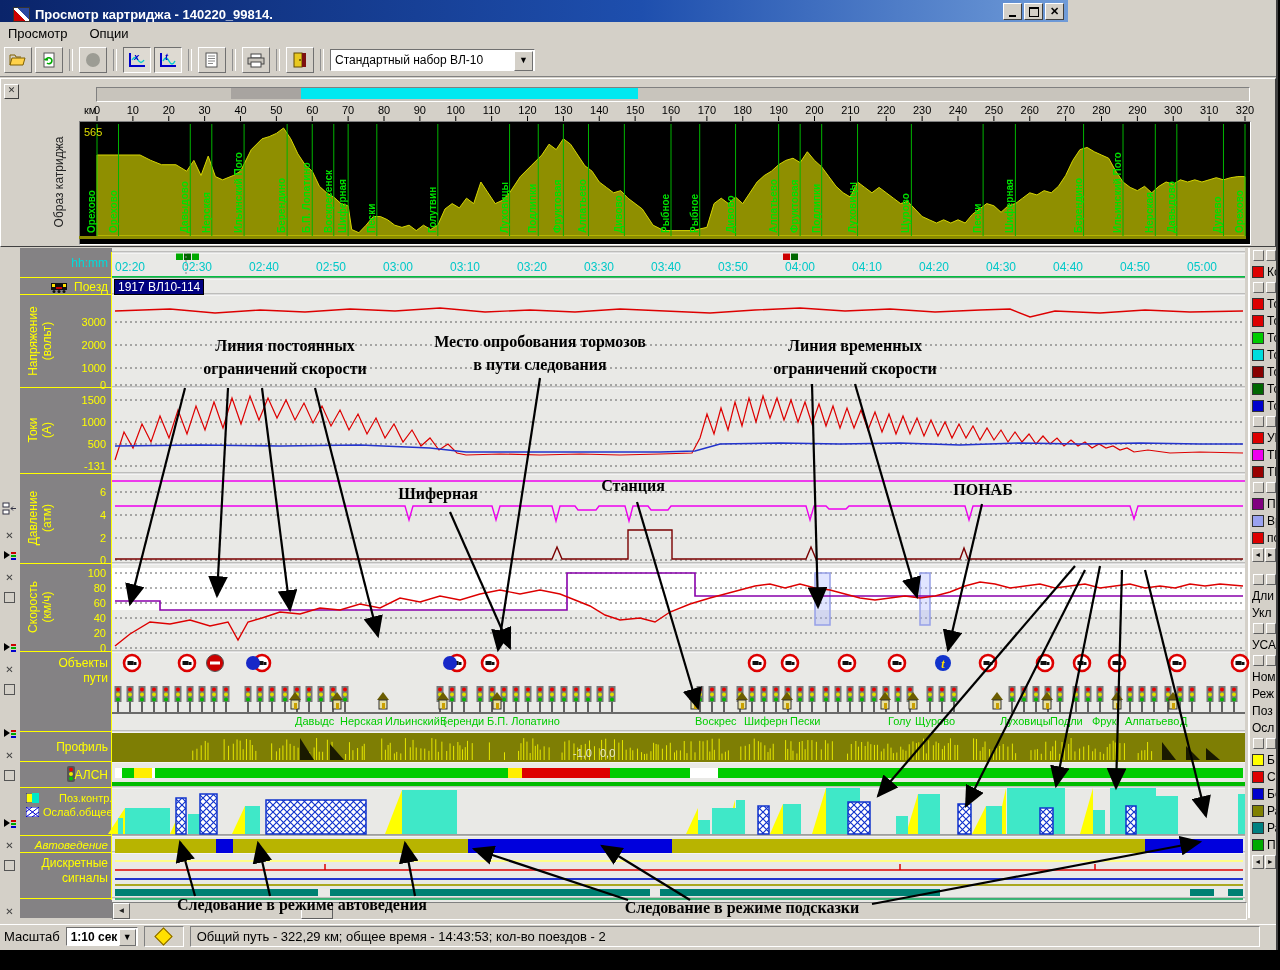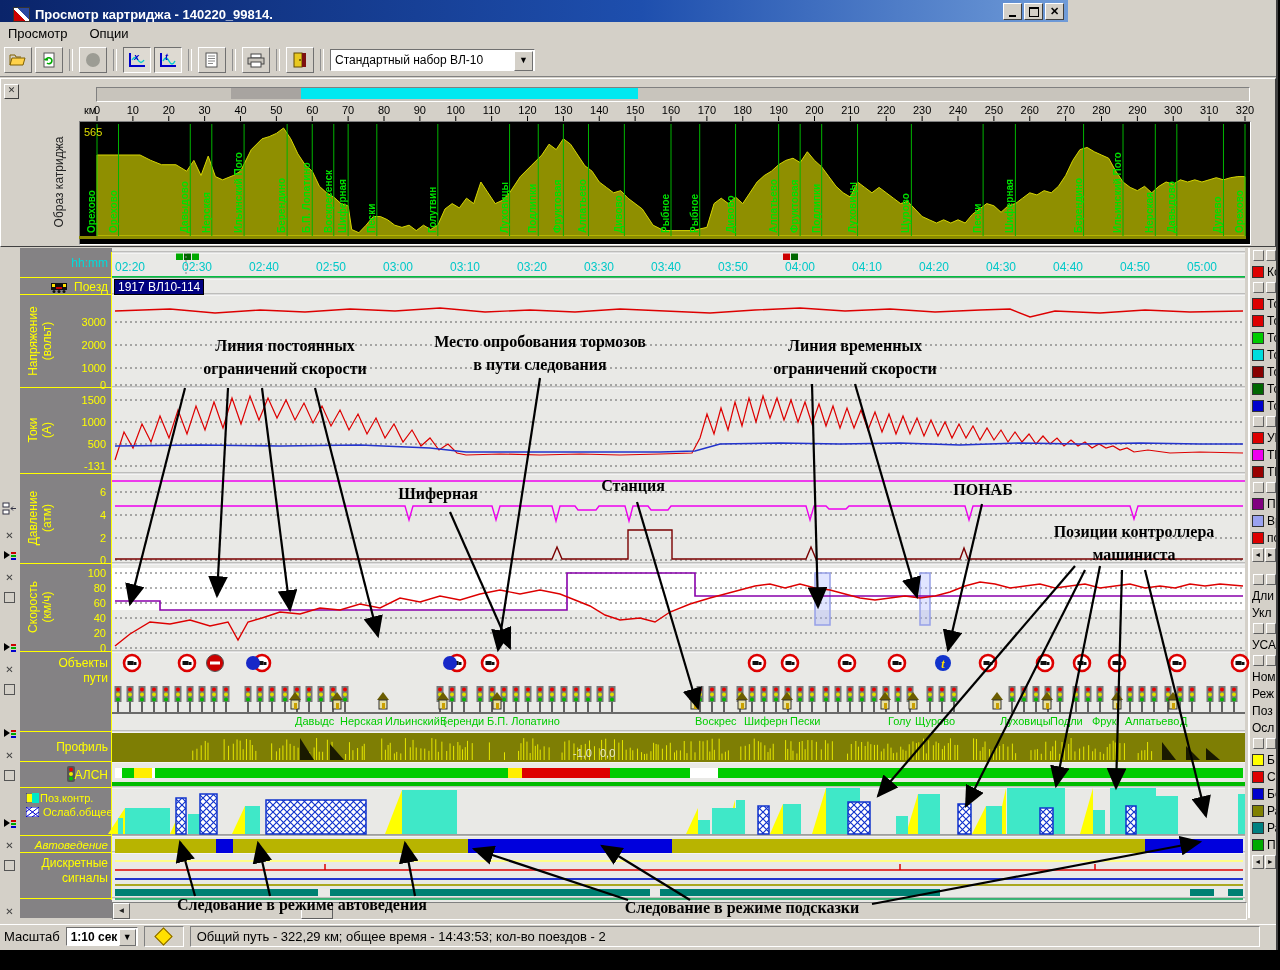--- a/index.html
+++ b/index.html
@@ -230,21 +230,21 @@
   <div class="abs ylab" style="left:30px;top:740px;width:78px;text-align:right;">Профиль</div>
   <div class="abs" style="left:36px;top:766px;width:72px;display:flex;justify-content:flex-end;gap:0;align-items:flex-end;">
     <svg width="8" height="16">
         <rect x="0" y="0" width="8" height="16" rx="2" fill="#555"></rect>
         <circle cx="4" cy="3.5" r="2" fill="#e00"></circle>
         <circle cx="4" cy="8" r="2" fill="#ee0"></circle>
         <circle cx="4" cy="12.5" r="2" fill="#0c0"></circle>
       </svg>
     <span class="ylab">АЛСН</span>
   </div>
-  <div class="abs" style="left:26px;top:792px;display:flex;gap:1px;align-items:center;">
+  <div class="abs" style="left:26px;top:792px;display:flex;gap:20px;align-items:center;">
     <svg width="13" height="10">
         <rect x="0" y="0" width="13" height="10" fill="#ffff00" stroke="#00c"></rect>
         <rect x="6" y="0" width="7" height="10" fill="#00e8c8"></rect>
       </svg>
     <span class="ylab" style="font-size:11px;">Поз.контр.</span>
   </div>
   <div class="abs" style="left:26px;top:806px;display:flex;gap:4px;align-items:center;">
     <svg width="13" height="10">
         <rect x="0" y="0" width="13" height="10" fill="#fff" stroke="#00c"></rect>
         <path d="M0,10 L13,0 M0,0 L13,10 M0,5 L6,0 M6,10 L13,5" stroke="#00c" stroke-width="1"></path>
@@ -434,22 +434,20 @@
 
   <div class="ann" style="left:150px;top:334px;width:270px;">Линия постоянных
 ограничений скорости</div>
   <div class="ann" style="left:385px;top:330px;width:310px;">Место опробования тормозов
 в пути следования</div>
   <div class="ann" style="left:735px;top:334px;width:240px;">Линия временных
 ограничений скорости</div>
   <div class="ann" style="left:398px;top:482px;width:80px;">Шиферная</div>
   <div class="ann" style="left:588px;top:474px;width:90px;">Станция</div>
   <div class="ann" style="left:938px;top:478px;width:90px;">ПОНАБ</div>
-  <div class="ann" style="left:1018px;top:520px;width:232px;">Позиции контроллера
-машиниста</div>
   <div class="ann" style="left:142px;top:893px;width:320px;">Следование в режиме автоведения</div>
   <div class="ann" style="left:592px;top:896px;width:300px;">Следование в режиме подсказки</div>
 
   <svg id="gfx" class="abs" width="1276" height="950" style="left:0;top:0;pointer-events:none;z-index:5;">
     <defs>
       <pattern id="hx" width="7" height="7" patternUnits="userSpaceOnUse">
         <path d="M0,7 L7,0 M0,0 L7,7" stroke="#1133cc" stroke-width="1.2" fill="none"></path>
       </pattern>
       <marker id="ah" markerWidth="11" markerHeight="9" refX="9" refY="4.5" orient="auto">
         <path d="M0,0 L10,4.5 L0,9 Z" fill="#000"></path>

